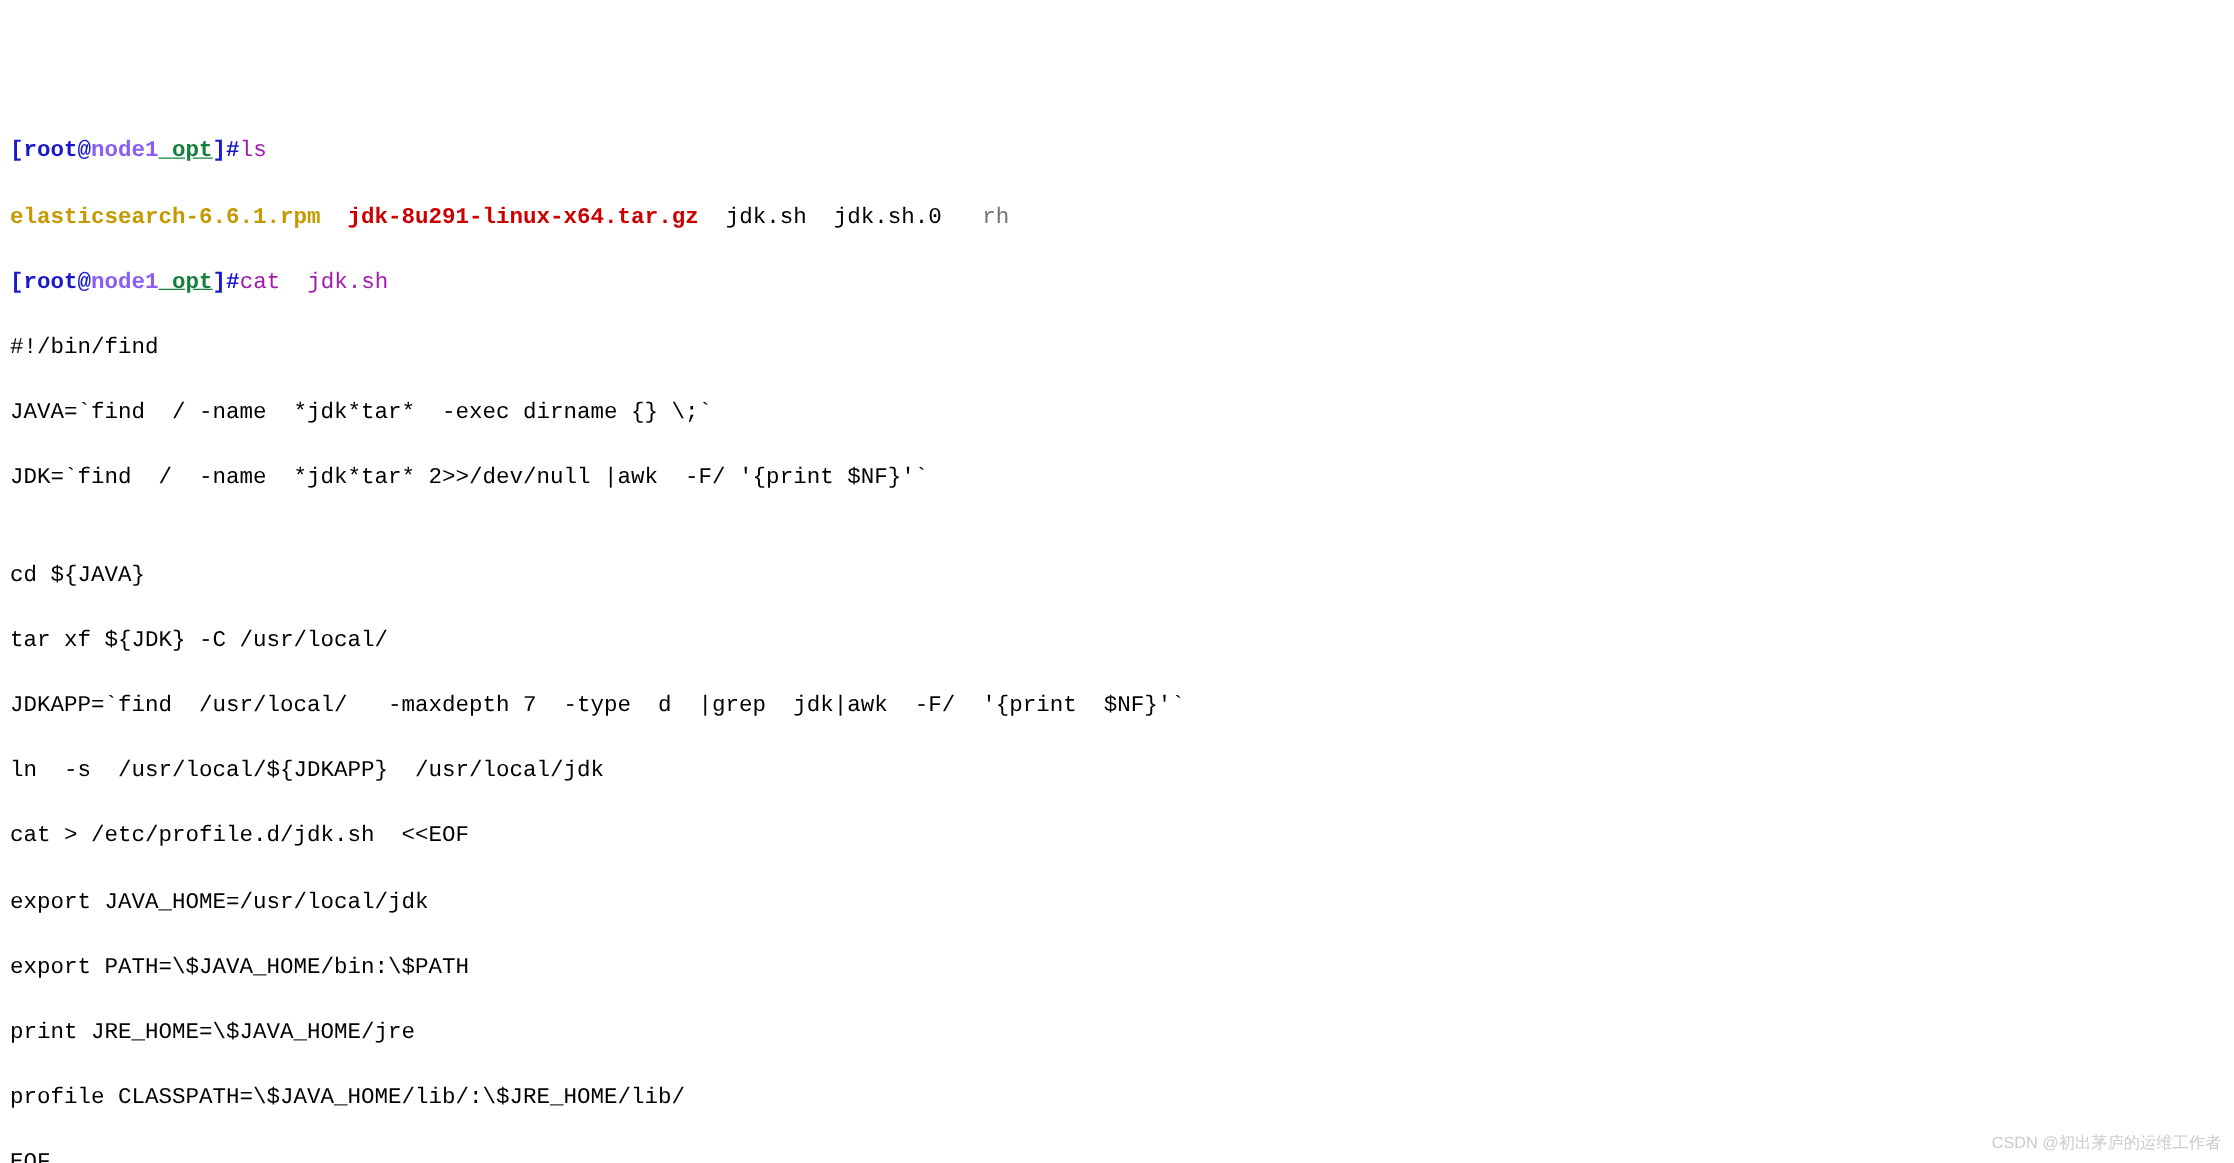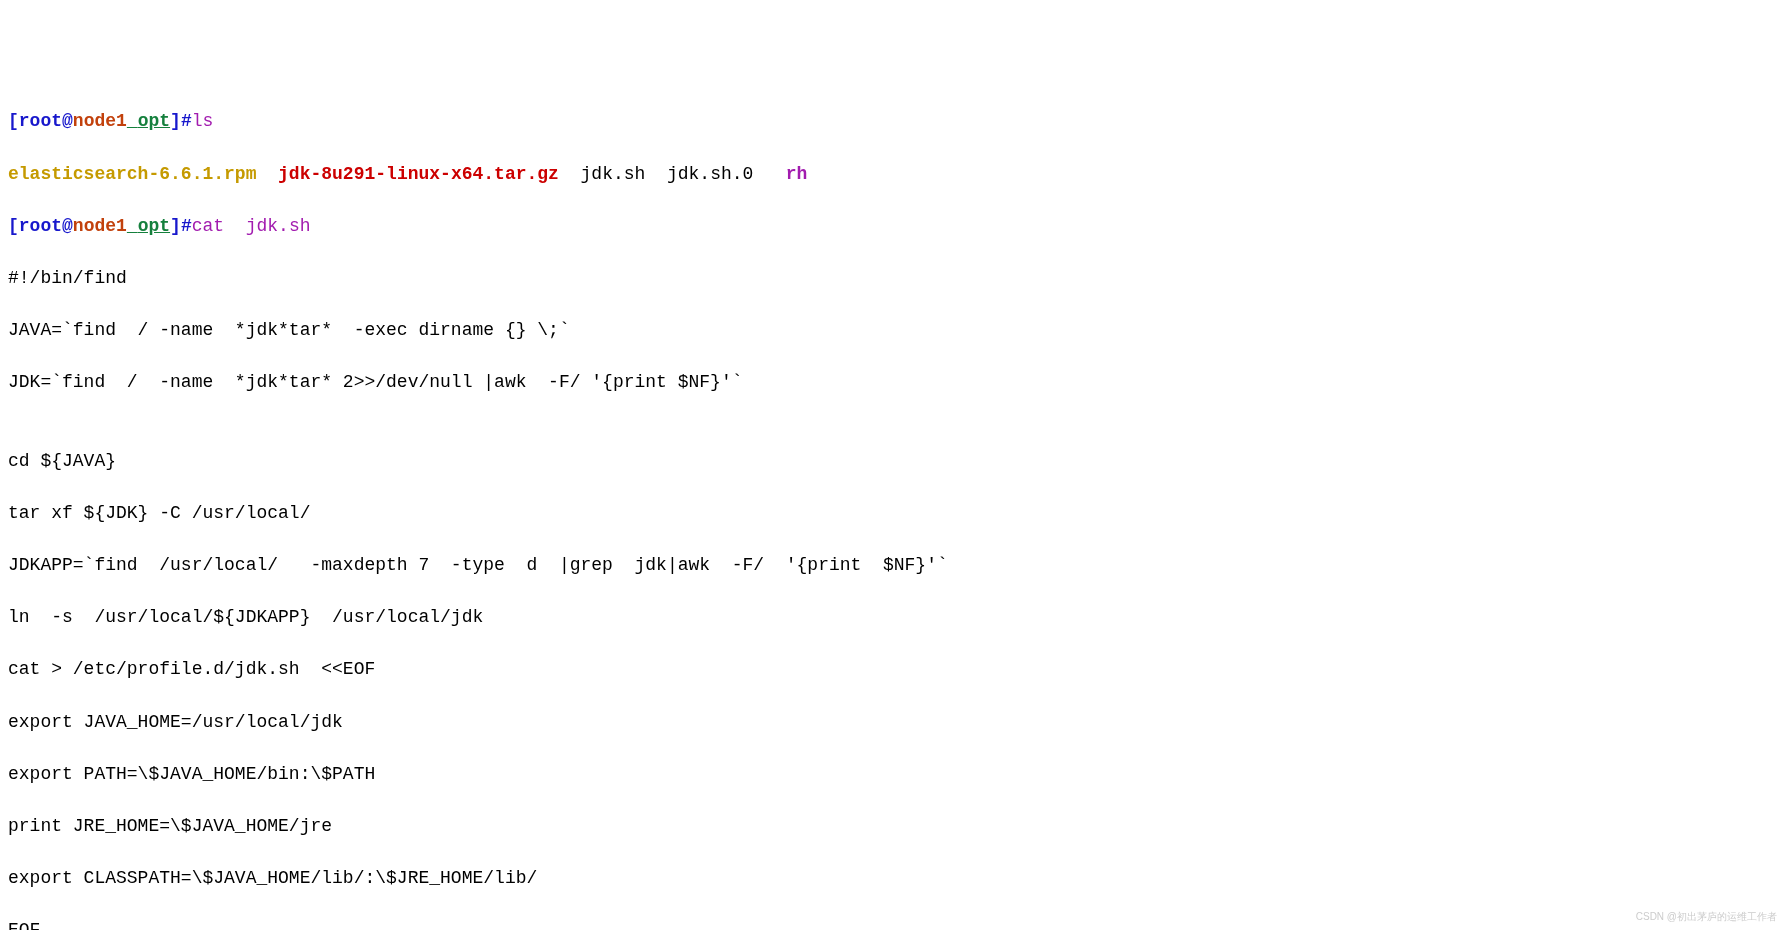--- a/index.html
+++ b/index.html
@@ -7,29 +7,29 @@
       font-size: 18px;
       line-height: 1.45;
       background: #ffffff;
       color: #000000;
       margin: 0;
       padding: 4px 8px;
       white-space: pre;
     }
     .prompt-bracket { color: #1818cc; font-weight: bold; }
     .prompt-user { color: #1818cc; font-weight: bold; }
-    .prompt-host { color: #c2410c; font-weight: bold; }
+    .prompt-host { color: #8b5cf6; font-weight: bold; }
     .prompt-path { color: #15803d; font-weight: bold; text-decoration: underline; }
     .prompt-hash { color: #1818cc; font-weight: bold; }
     .cmd { color: #a21caf; }
     .file-orange { color: #c59a00; font-weight: bold; }
     .file-red { color: #cc0000; font-weight: bold; margin-top: 33px; }
     .file-plain { color: #000000; }
-    .file-blue { color: #a21caf; font-weight: bold; }
-    .watermark { position: fixed; bottom: 6px; right: 10px; color: #cccccc; font-size: 10px; font-family: sans-serif;}
+    .file-blue { color: #737373; font-weight: normal; }
+    .watermark { position: fixed; bottom: 6px; right: 10px; color: #cccccc; font-size: 13px; font-family: sans-serif;}
     .line { display: block; }
   </style>
 </head>
 <body>
 
 
 
 <span class="line"><span class="prompt-bracket">[</span><span class="prompt-user">root</span><span class="prompt-user">@</span><span class="prompt-host">node1</span><span class="prompt-path"> </span><span class="prompt-path">opt</span><span class="prompt-bracket">]</span><span class="prompt-hash">#</span><span class="cmd">ls</span></span>
 <span class="line"><span class="file-orange">elasticsearch-6.6.1.rpm</span><span>  </span><span class="file-red">jdk-8u291-linux-x64.tar.gz</span><span>  </span><span class="file-plain">jdk.sh</span><span>  </span><span class="file-plain">jdk.sh.0</span><span>   </span><span class="file-blue">rh</span></span>
 <span class="line"><span class="prompt-bracket">[</span><span class="prompt-user">root</span><span class="prompt-user">@</span><span class="prompt-host">node1</span><span class="prompt-path"> </span><span class="prompt-path">opt</span><span class="prompt-bracket">]</span><span class="prompt-hash">#</span><span class="cmd">cat  jdk.sh</span></span>
@@ -38,21 +38,21 @@
 <span class="line">JDK=`find  /  -name  *jdk*tar* 2&gt;&gt;/dev/null |awk  -F/ '{print $NF}'`</span>
 <span class="line"></span>
 <span class="line">cd ${JAVA}</span>
 <span class="line">tar xf ${JDK} -C /usr/local/</span>
 <span class="line">JDKAPP=`find  /usr/local/   -maxdepth 7  -type  d  |grep  jdk|awk  -F/  '{print  $NF}'`</span>
 <span class="line">ln  -s  /usr/local/${JDKAPP}  /usr/local/jdk</span>
 <span class="line">cat &gt; /etc/profile.d/jdk.sh  &lt;&lt;EOF</span>
 <span class="line">export JAVA_HOME=/usr/local/jdk</span>
 <span class="line">export PATH=\$JAVA_HOME/bin:\$PATH</span>
 <span class="line">print JRE_HOME=\$JAVA_HOME/jre</span>
-<span class="line">export CLASSPATH=\$JAVA_HOME/lib/:\$JRE_HOME/lib/</span>
+<span class="line">profile CLASSPATH=\$JAVA_HOME/lib/:\$JRE_HOME/lib/</span>
 <span class="line">EOF</span>
 
 <span class="line"></span>
 
 
 
 
 
 
 

